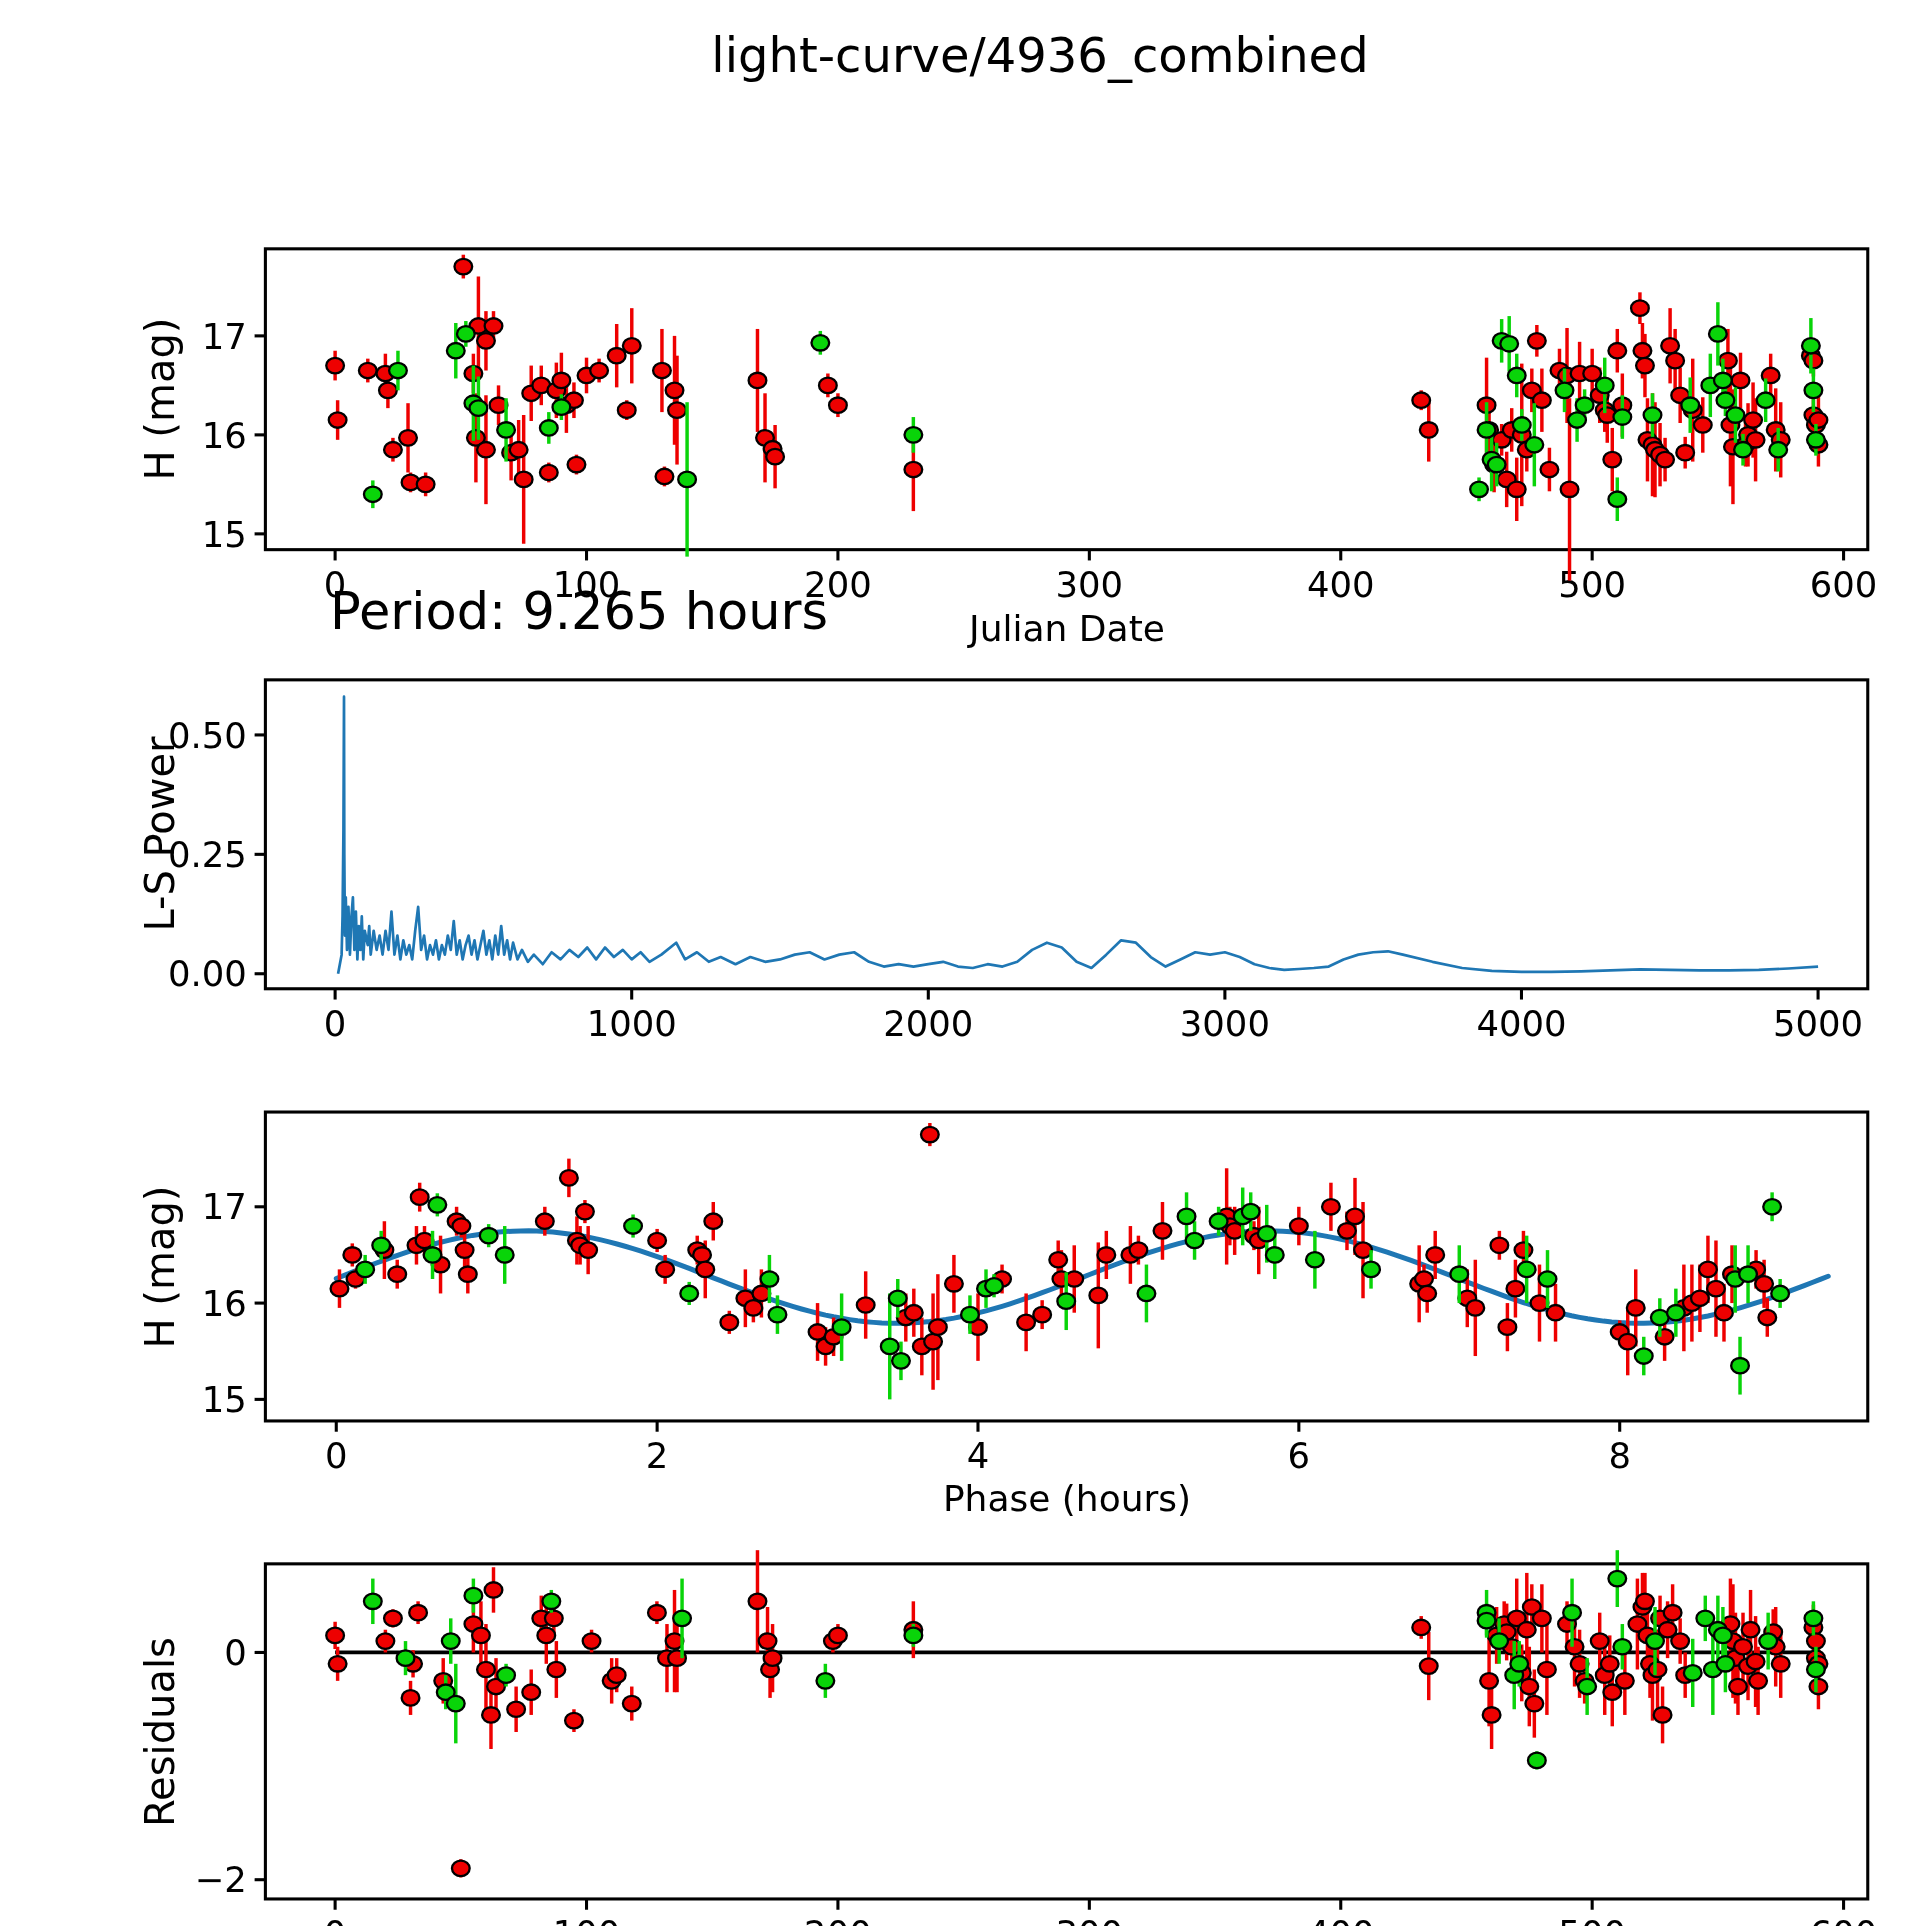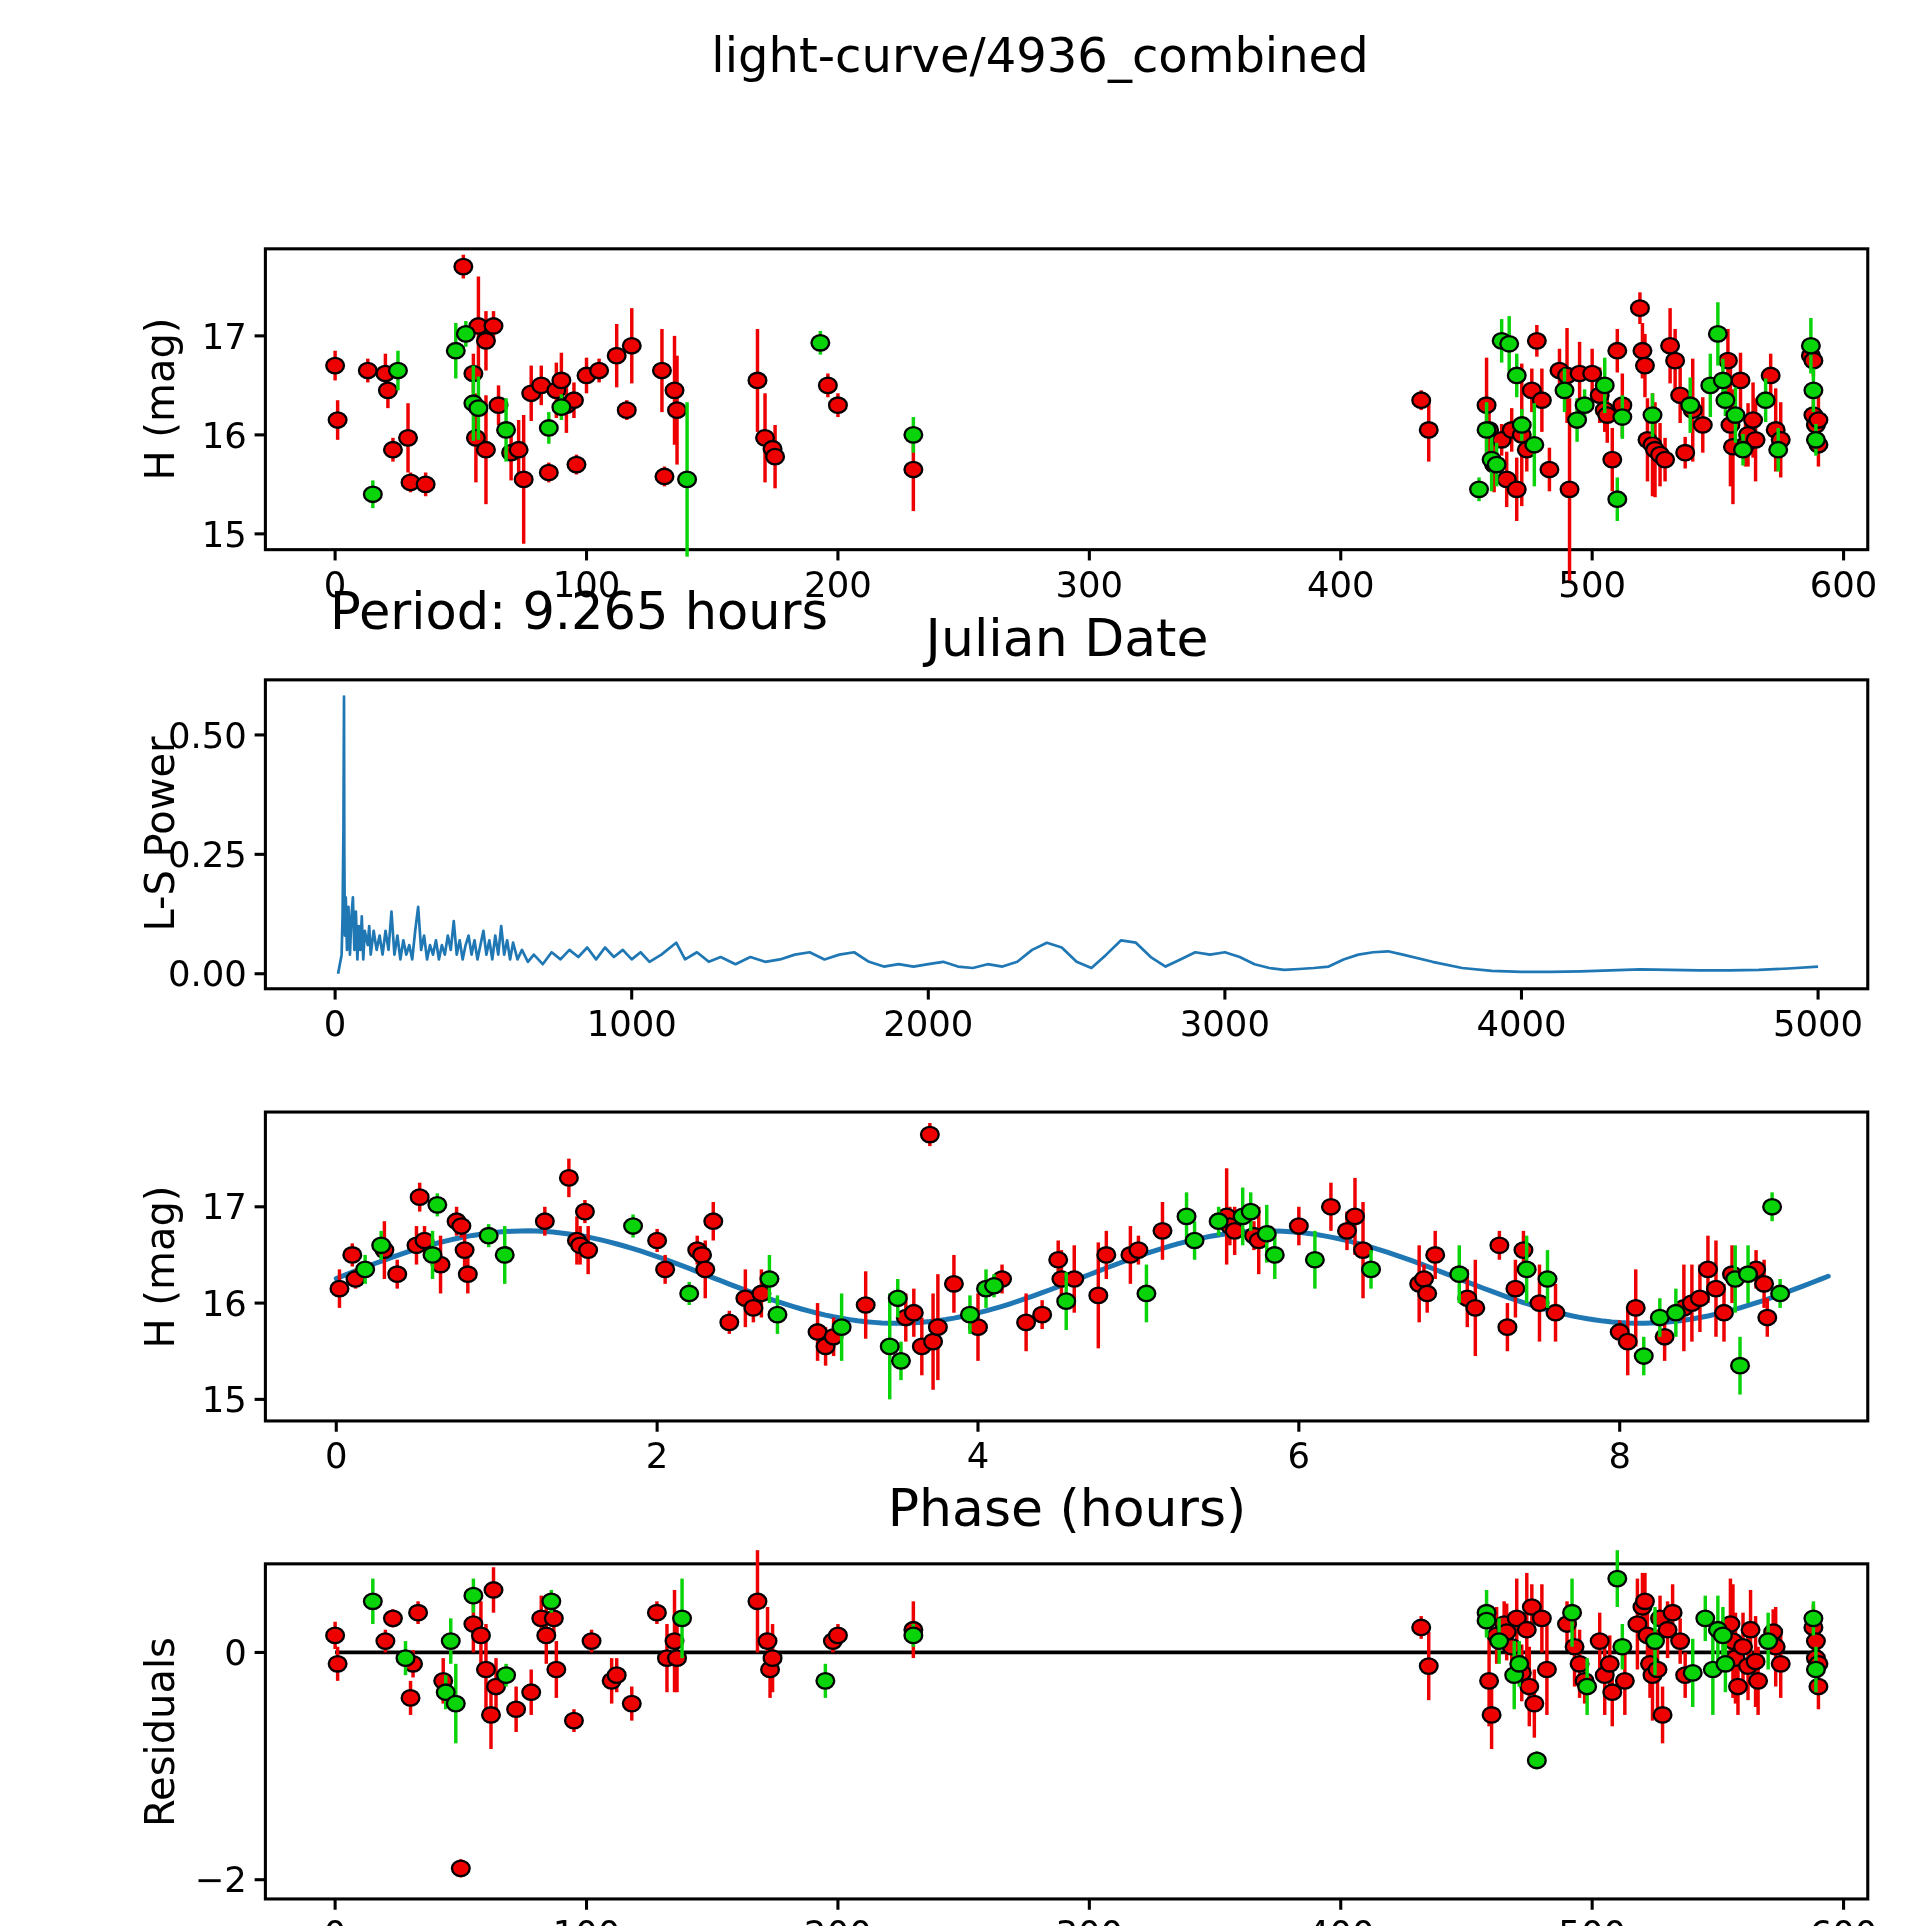--- a/index.html
+++ b/index.html
@@ -2,21 +2,21 @@
 <html style="font-size:6.2px"><head>
 <meta charset="utf-8">
 <style>
   html,body{margin:0;padding:0;background:#ffffff;overflow:hidden;}
   #figure{position:relative;width:2080px;height:2080px;background:#ffffff;
           font-family:"DejaVu Sans","Liberation Sans",sans-serif;color:#000;}
   #plot-svg{position:absolute;left:0;top:0;}
   .fig-text{position:absolute;white-space:nowrap;color:#000;}
   #fig-title{left:0;right:0;top:27px;text-align:center;font-size:48px;}
   #period-annotation{left:330px;top:582px;font-size:51px;}
-  .x-label{font-size:52px;transform:translateX(-50%);}
+  .x-label{font-size:36px;transform:translateX(-50%);}
   #xlabel-lc{left:1067px;top:608px;}
   #xlabel-pg{left:1067px;top:1047px;}
   #xlabel-ph{left:1067px;top:1478px;}
   .y-label{font-size:40px;transform:translate(-50%,-50%) rotate(-90deg);}
   #ylabel-lc{left:160px;top:399px;}
   #ylabel-pg{left:160px;top:834px;}
   #ylabel-ph{left:160px;top:1267px;}
   #ylabel-res{left:160px;top:1732px;}
 </style>
 </head>

